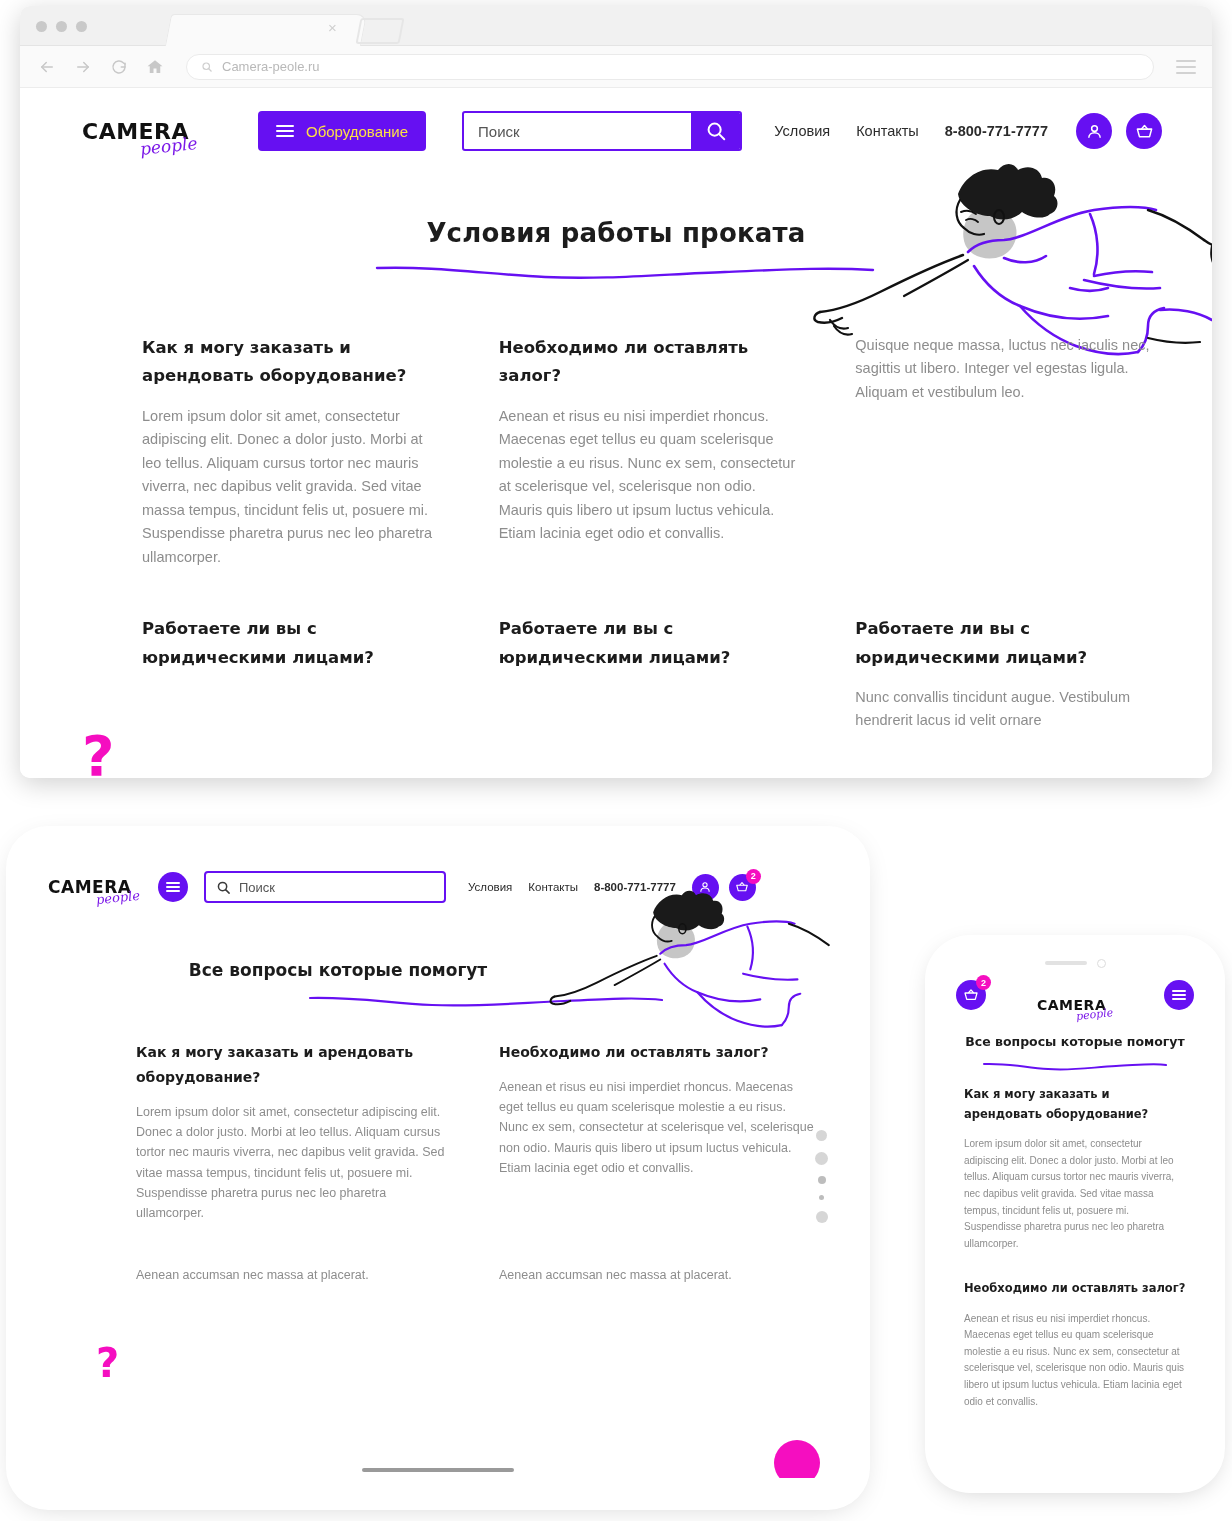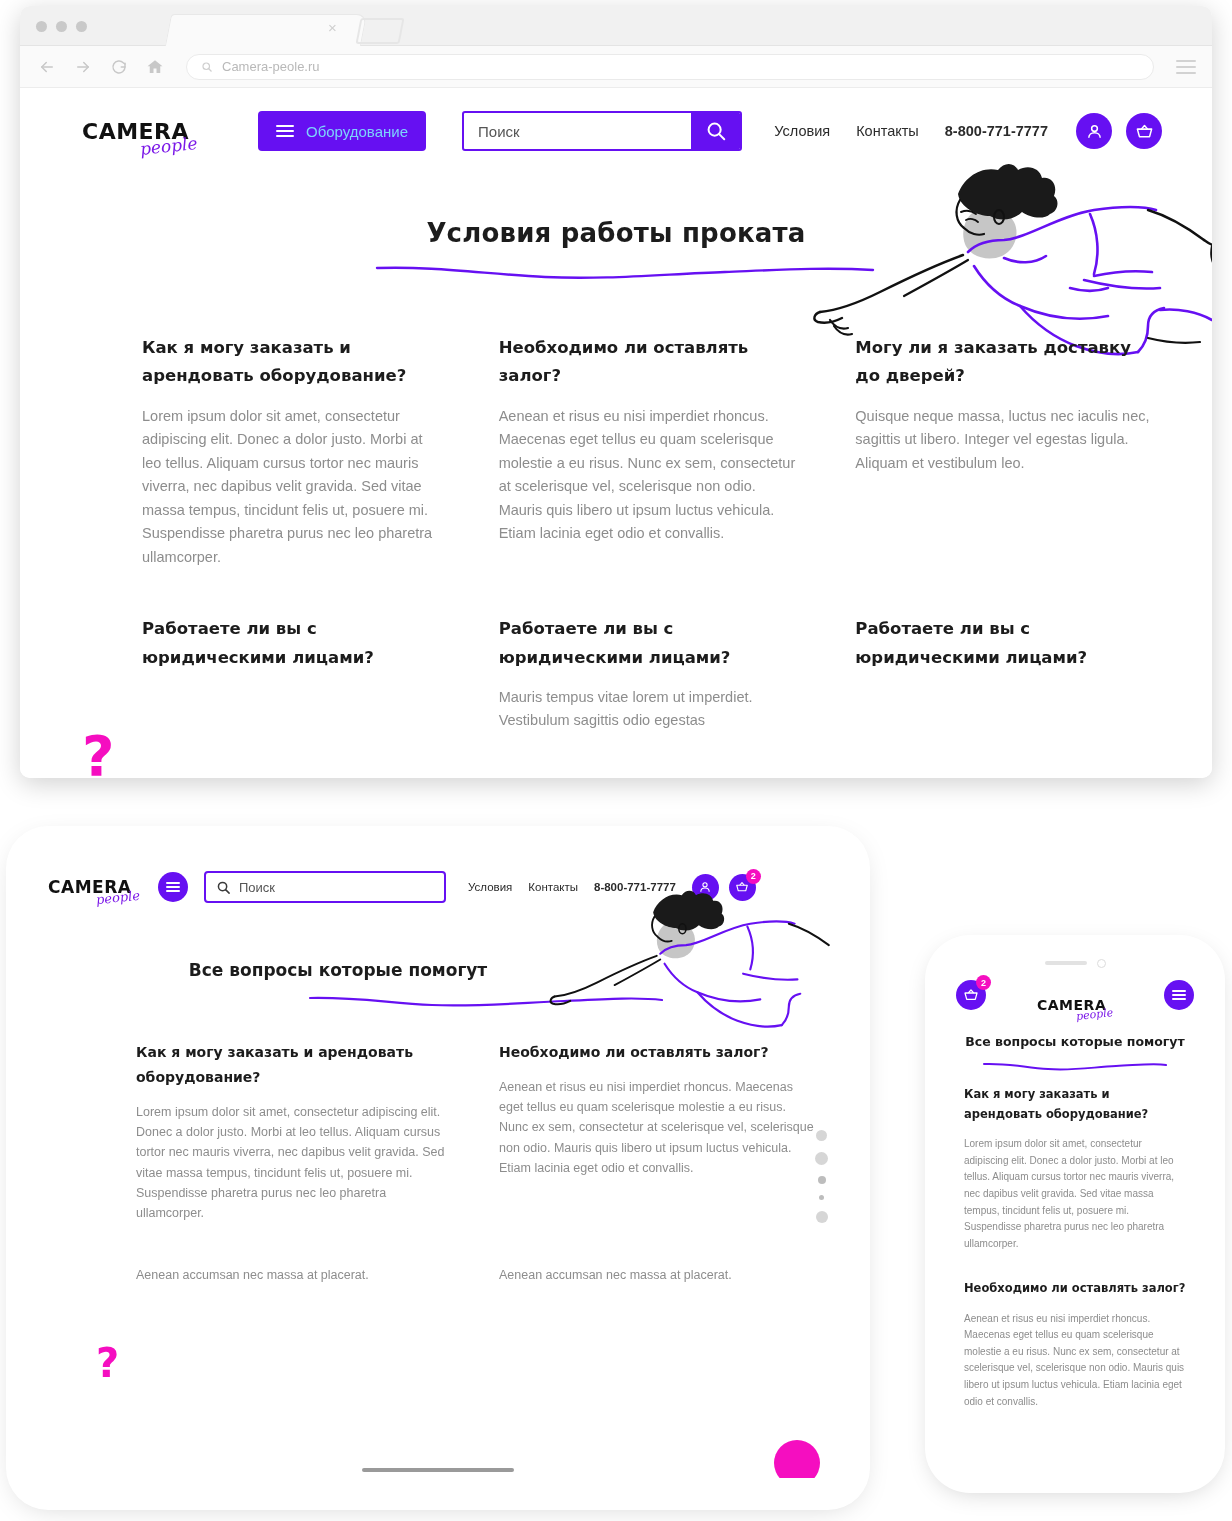--- a/index.html
+++ b/index.html
@@ -76,21 +76,21 @@
   .logo-main {
     font-size: 22px; font-weight: 900; letter-spacing: .5px; color: #111;
     font-family: "DejaVu Sans", sans-serif;
   }
   .logo-sub {
     position: absolute; right: -2px; top: 17px;
     font-size: 17px; color: #7b18e8; font-style: italic;
     font-family: "DejaVu Serif", serif; transform: rotate(-6deg);
   }
   .btn-equipment {
-    margin-left: 62px; height: 40px; background:#6610f2; color:#7dd3fc;
+    margin-left: 62px; height: 40px; background:#6610f2; color:#fde047;
     border:none; border-radius: 4px; padding: 0 18px;
     display:flex; align-items:center; gap: 12px;
     font-size: 15px; font-family: "Liberation Sans", sans-serif; cursor:pointer;
   }
   .burger-ic { width:18px; height:13px; display:flex; flex-direction:column; justify-content:space-between; }
   .burger-ic span { display:block; height:2.4px; background:#fff; border-radius:2px; }
   .searchbox {
     margin-left: 36px; width: 352px; height: 40px;
     border: 2px solid #6610f2; border-radius: 3px;
     display:flex; align-items:center; overflow:hidden; background:#fff;
@@ -378,32 +378,31 @@
       <div class="faq-grid">
         <div>
           <div class="faq-q">Как я могу заказать и арендовать оборудование?</div>
           <div class="faq-a">Lorem ipsum dolor sit amet, consectetur adipiscing elit. Donec a dolor justo. Morbi at leo tellus. Aliquam cursus tortor nec mauris viverra, nec dapibus velit gravida. Sed vitae massa tempus, tincidunt felis ut, posuere mi. Suspendisse pharetra purus nec leo pharetra ullamcorper.</div>
         </div>
         <div>
           <div class="faq-q">Необходимо ли оставлять залог?</div>
           <div class="faq-a">Aenean et risus eu nisi imperdiet rhoncus. Maecenas eget tellus eu quam scelerisque molestie a eu risus. Nunc ex sem, consectetur at scelerisque vel, scelerisque non odio. Mauris quis libero ut ipsum luctus vehicula. Etiam lacinia eget odio et convallis.</div>
         </div>
         <div>
-          <div class="faq-q">Могу ли я заказать доставку до дверей?</div>
           <div class="faq-a">Quisque neque massa, luctus nec iaculis nec, sagittis ut libero. Integer vel egestas ligula. Aliquam et vestibulum leo.</div>
         </div>
         <div>
           <div class="faq-q">Работаете ли вы с юридическими лицами?</div>
         </div>
         <div>
           <div class="faq-q">Работаете ли вы с юридическими лицами?</div>
-          <div class="faq-a">Mauris tempus vitae lorem ut imperdiet. Vestibulum sagittis odio egestas</div>
         </div>
         <div>
           <div class="faq-q">Работаете ли вы с юридическими лицами?</div>
+          <div class="faq-a">Nunc convallis tincidunt augue. Vestibulum hendrerit lacus id velit ornare</div>
         </div>
       </div>
 
       <div class="qmark">?</div>
     </div>
   </div>
 
   <div class="tablet">
     <div class="tablet-screen">
 

